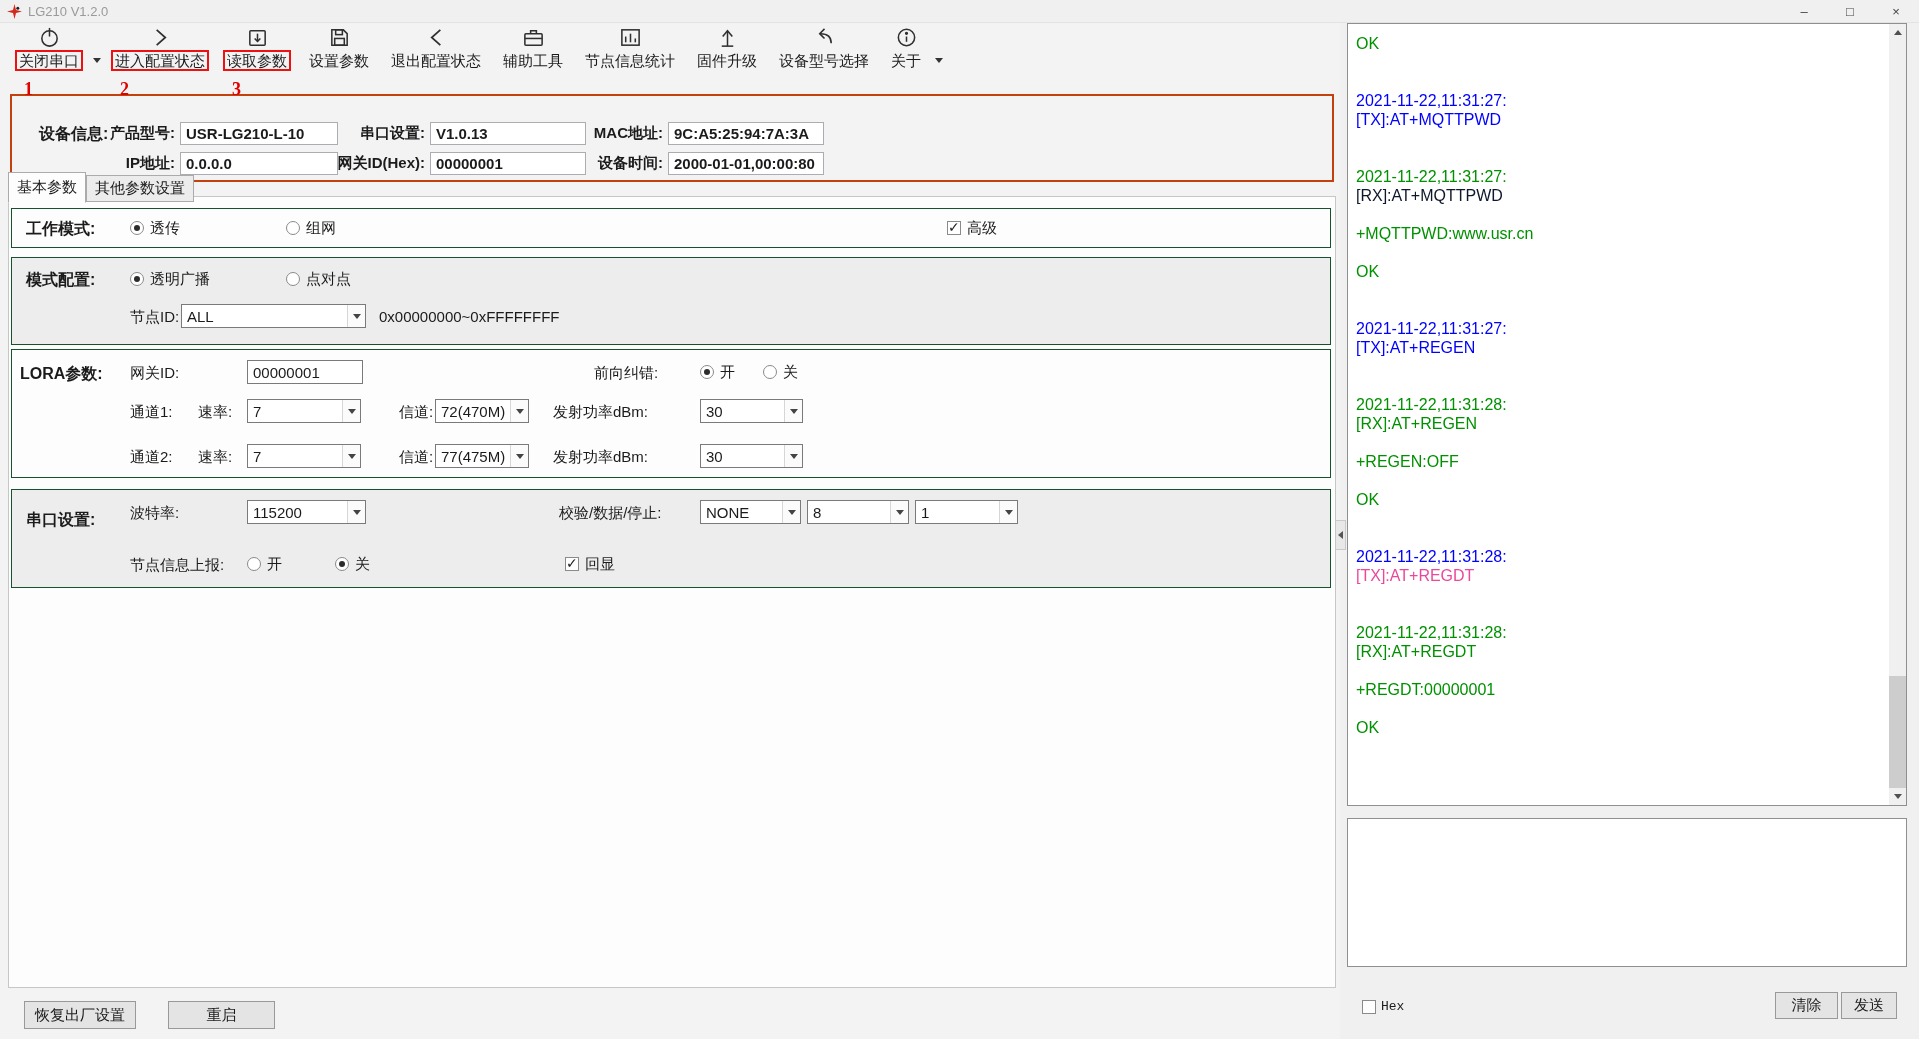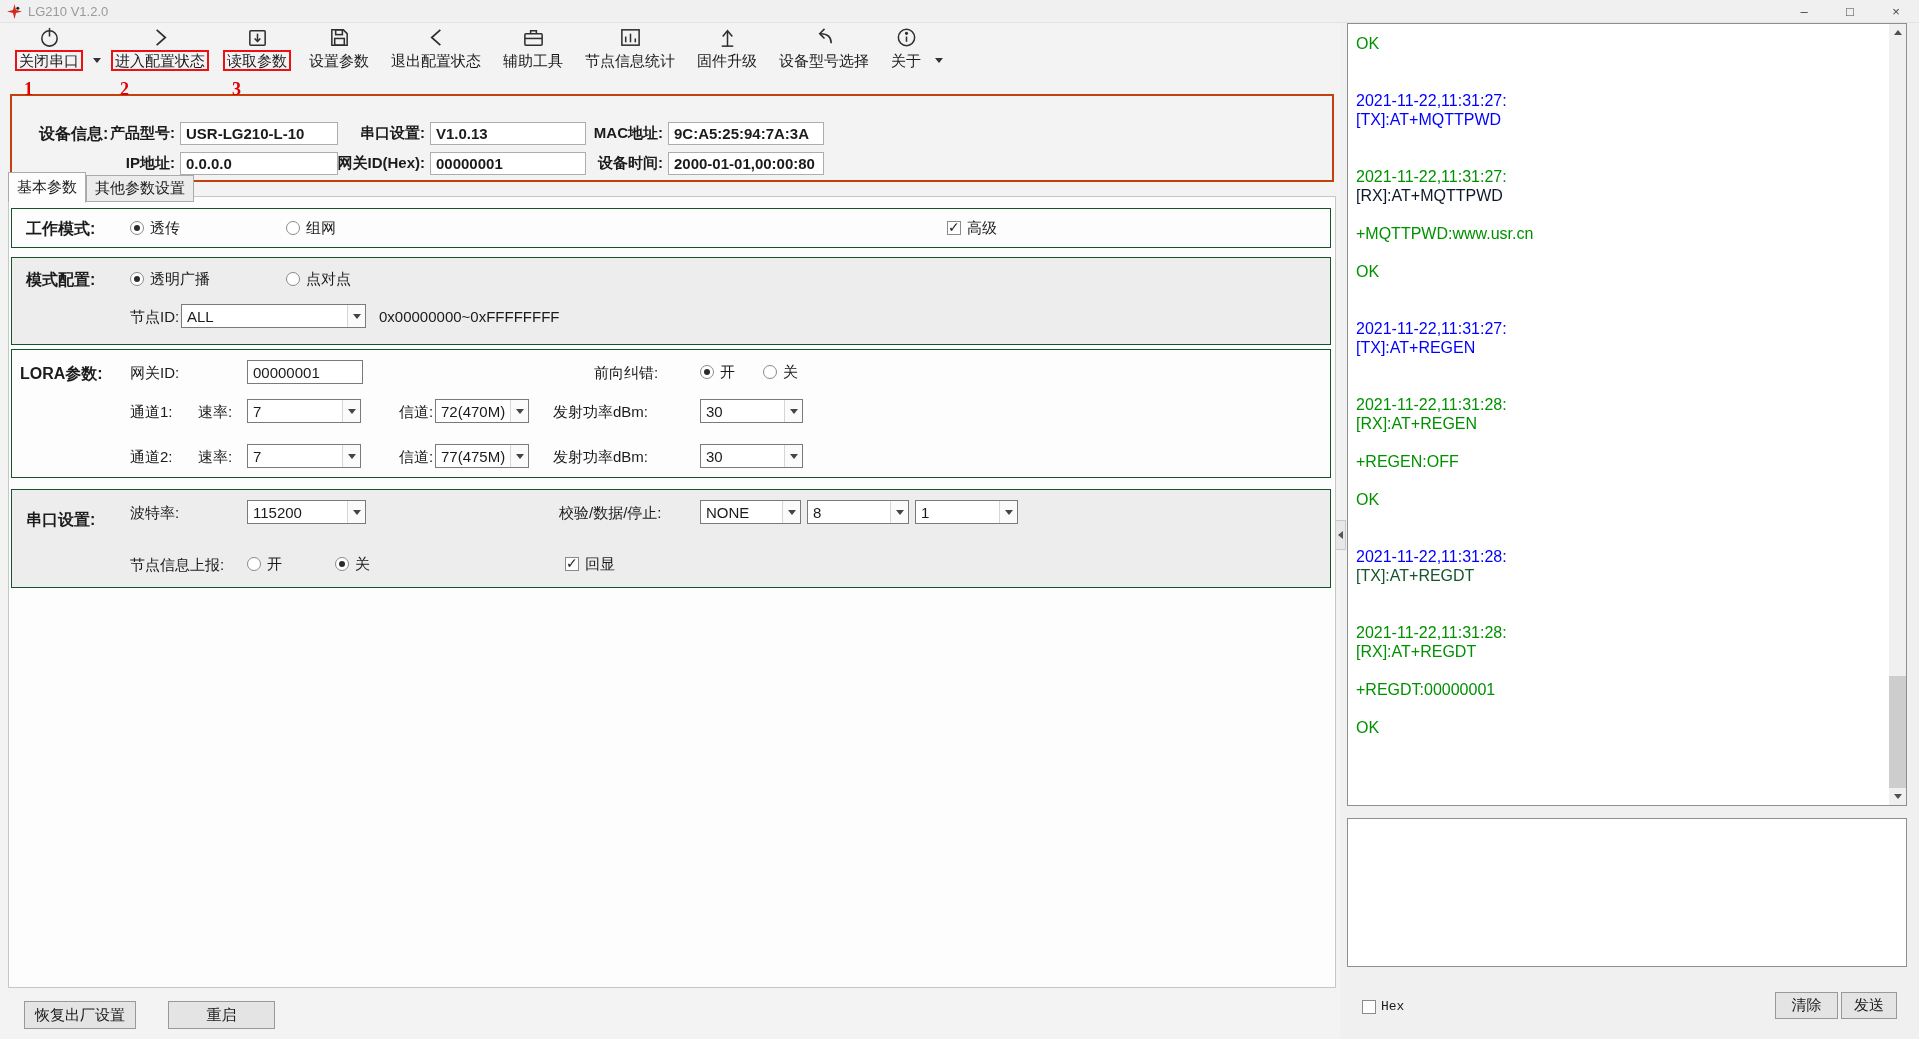--- a/index.html
+++ b/index.html
@@ -398,21 +398,21 @@
     <div class="logline" style="color: #0f172a;">[RX]:AT+MQTTPWD</div>
     <div class="logline gap1" style="color: rgb(0, 145, 0);">+MQTTPWD:www.usr.cn</div>
     <div class="logline gap1" style="color: rgb(0, 145, 0);">OK</div>
     <div class="logline gap2" style="color: rgb(0, 0, 255);">2021-11-22,11:31:27:</div>
     <div class="logline" style="color: rgb(0, 0, 255);">[TX]:AT+REGEN</div>
     <div class="logline gap2" style="color: rgb(0, 145, 0);">2021-11-22,11:31:28:</div>
     <div class="logline" style="color: rgb(0, 145, 0);">[RX]:AT+REGEN</div>
     <div class="logline gap1" style="color: rgb(0, 145, 0);">+REGEN:OFF</div>
     <div class="logline gap1" style="color: rgb(0, 145, 0);">OK</div>
     <div class="logline gap2" style="color: rgb(0, 0, 255);">2021-11-22,11:31:28:</div>
-    <div class="logline" style="color: #14532d;">[TX]:AT+REGDT</div>
+    <div class="logline" style="color: #ec4899;">[TX]:AT+REGDT</div>
     <div class="logline gap2" style="color: rgb(0, 145, 0);">2021-11-22,11:31:28:</div>
     <div class="logline" style="color: rgb(0, 145, 0);">[RX]:AT+REGDT</div>
     <div class="logline gap1" style="color: rgb(0, 145, 0);">+REGDT:00000001</div>
     <div class="logline gap1" style="color: rgb(0, 145, 0);">OK</div>
   </div>
 
   <div class="vscroll">
     <span class="vs-arrow vs-up"></span>
     <span class="vs-thumb"></span>
     <span class="vs-arrow vs-down"></span>

